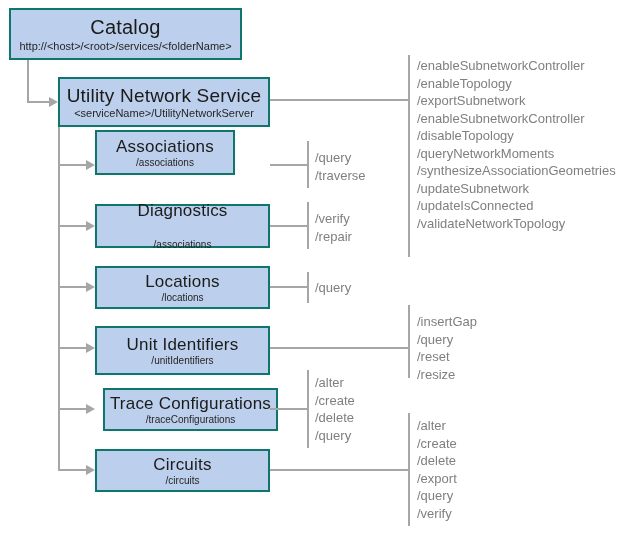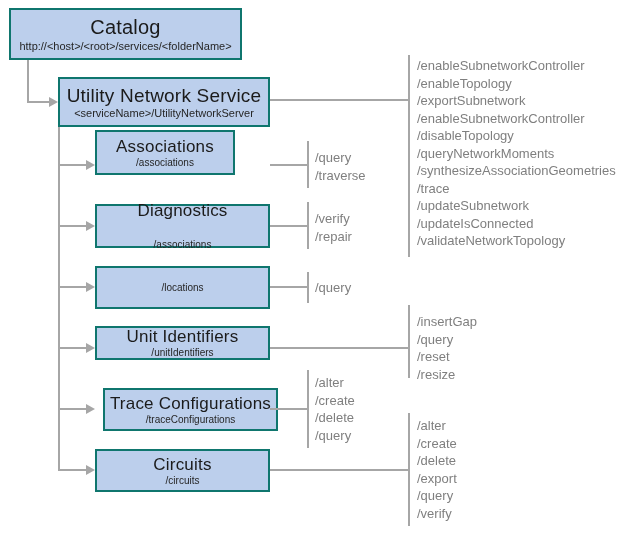--- a/index.html
+++ b/index.html
@@ -73,24 +73,25 @@
     <div class="node-title">Associations</div>
     <div class="node-subtitle">/associations</div>
   </div>
 
   <div class="node" style="left:95px; top:204px; width:175px; height:44px;gap:18px;">
     <div class="node-title">Diagnostics</div>
     <div class="node-subtitle">/associations</div>
   </div>
 
   <div class="node" style="left:95px; top:266px; width:175px; height:43px;">
+    <div class="node-title">Locations</div>
     <div class="node-subtitle">/locations</div>
   </div>
 
-  <div class="node" style="left:95px; top:326px; width:175px; height:34px;">
+  <div class="node" style="left:95px; top:326px; width:175px; height:49px;">
     <div class="node-title">Unit Identifiers</div>
     <div class="node-subtitle">/unitIdentifiers</div>
   </div>
 
   <div class="node" id="node-trace" style="left:103px; top:388px; width:175px; height:43px;">
     <div class="node-title">Trace Configurations</div>
     <div class="node-subtitle">/traceConfigurations</div>
   </div>
 
   <div class="node" style="left:95px; top:449px; width:175px; height:43px;">
@@ -125,21 +126,20 @@
   <div class="h-line" style="left:270px; top:99px; width:138px;"></div>
   <div class="v-line" style="left:408px; top:55px; height:202px;"></div>
   <div class="ops" style="left:417px; top:57px;">
       <div class="op">/enableSubnetworkController</div>
       <div class="op">/enableTopology</div>
       <div class="op">/exportSubnetwork</div>
       <div class="op">/enableSubnetworkController</div>
       <div class="op">/disableTopology</div>
       <div class="op">/queryNetworkMoments</div>
       <div class="op">/synthesizeAssociationGeometries</div>
-      <div class="op">/trace</div>
       <div class="op">/updateSubnetwork</div>
       <div class="op">/updateIsConnected</div>
       <div class="op">/validateNetworkTopology</div>
     </div>
 
   <div class="h-line" style="left:270px; top:164px; width:37px;"></div>
   <div class="v-line" style="left:307px; top:141px; height:47px;"></div>
   <div class="ops" style="left:315px; top:149px;">
       <div class="op">/query</div>
       <div class="op">/traverse</div>

